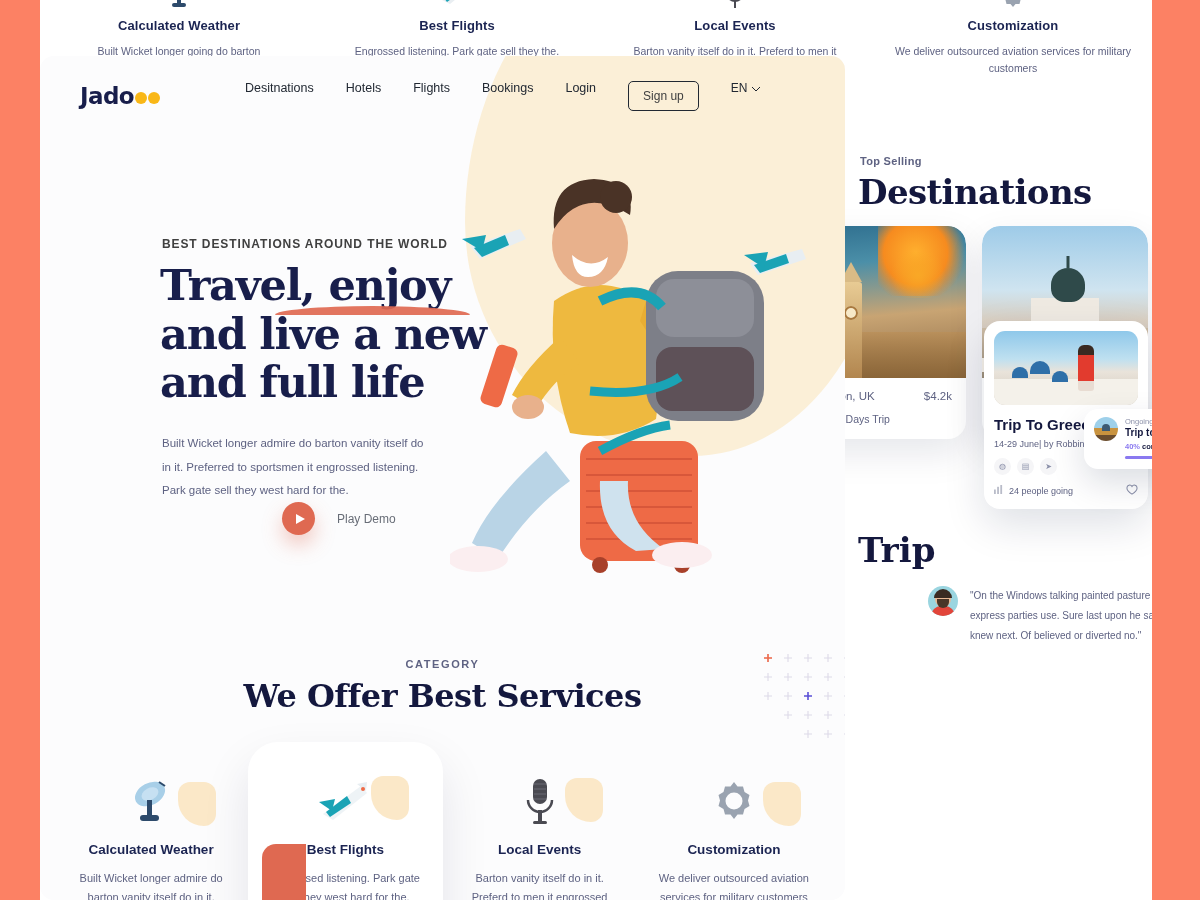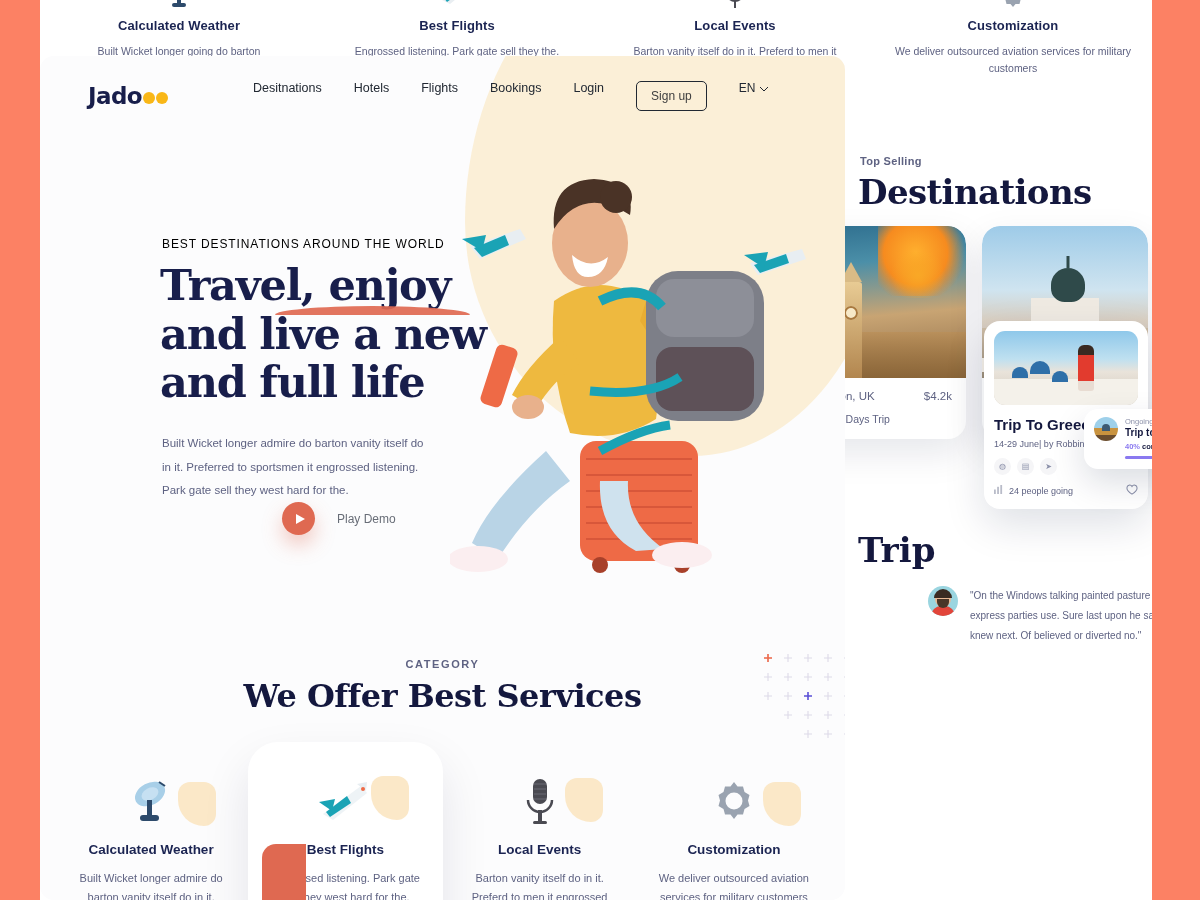--- a/index.html
+++ b/index.html
@@ -118,30 +118,30 @@
   
   .fg{
     position:absolute; left:40px; top:56px; width:805px; height:844px;
     background:#fcfcfd; border-radius:14px; overflow:hidden;
   }
   .hero-blob{
     position:absolute; right:-40px; top:-120px; width:420px; height:520px;
     background:#fbefd7; border-radius:52% 48% 46% 54% / 55% 52% 48% 45%;
   }
   
-  .nav{ position:absolute; left:8px; top:0; width:100%; height:80px; display:flex; align-items:center; padding:0 40px;}
+  .nav{ position:absolute; left:0; top:0; width:100%; height:80px; display:flex; align-items:center; padding:0 40px;}
   .logo{ font-family:"DejaVu Sans", sans-serif; font-weight:bold; font-size:23px; color:#181e4b; letter-spacing:-.6px; position:relative;}
   .logo .dots{ display:inline-block; }
   .logo .dot{ display:inline-block; width:12px;height:12px;border-radius:50%;background:#f9b717; margin-left:1px; vertical-align:baseline;}
   .nav-links{ margin-left:85px; display:flex; align-items:flex-start; gap:32px;}
   .nav-links a{ font-size:12.5px; color:#212832; text-decoration:none; white-space:nowrap;}
   .btn-signup{ font-size:12px; color:#404040; border:1px solid #212832; border-radius:5px; padding:7px 14px; background:transparent; cursor:pointer; font-family:inherit;}
   .lang{ font-size:12px; color:#212832; display:flex; align-items:center; gap:5px;}
 
-  .eyebrow{ position:absolute; left:122px; top:181px; font-size:12px; font-weight:normal; color:#000000; letter-spacing:.9px;}
+  .eyebrow{ position:absolute; left:122px; top:181px; font-size:12px; font-weight:bold; color:#404040; letter-spacing:.9px;}
   .h1{ position:absolute; left:120px; top:205px; width:330px;
     font-family:"DejaVu Serif", serif; font-weight:bold; font-size:43px; line-height:1.13; color:#181e4b; letter-spacing:-1.2px;}
   .h1 .underline{ position:absolute; left:115px; top:45px; width:195px; height:9px;
     background:#df6951; border-radius:50%/100% 100% 0 0; opacity:.92;}
   .hero-p{ position:absolute; left:122px; top:376px; width:268px; font-size:11.5px; color:#5e6282; line-height:2.05;}
   .btn-find{ position:absolute; left:122px; top:447px; background:#f1a501; color:#fff; border:none;
     border-radius:9px; padding:12px 22px; font-size:12.5px; font-family:inherit; cursor:pointer;
     box-shadow:0 14px 26px rgba(241,165,1,.28);}
   .play-wrap{ position:absolute; left:242px; top:446px; display:flex; align-items:center; gap:22px;}
   .play-circle{ width:33px;height:33px;border-radius:50%;background:#df6951;display:flex;align-items:center;justify-content:center;

